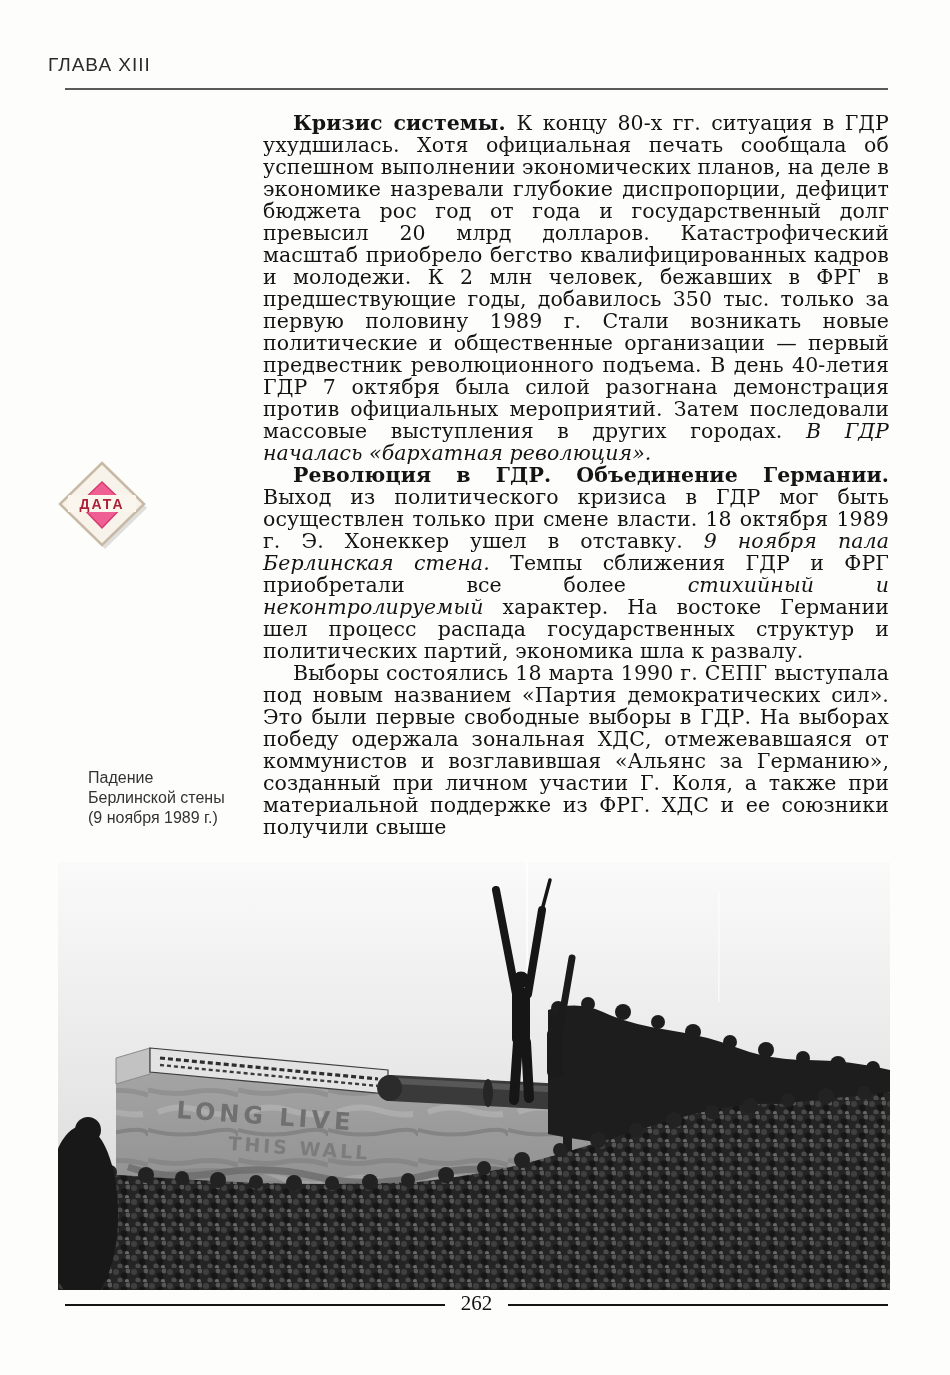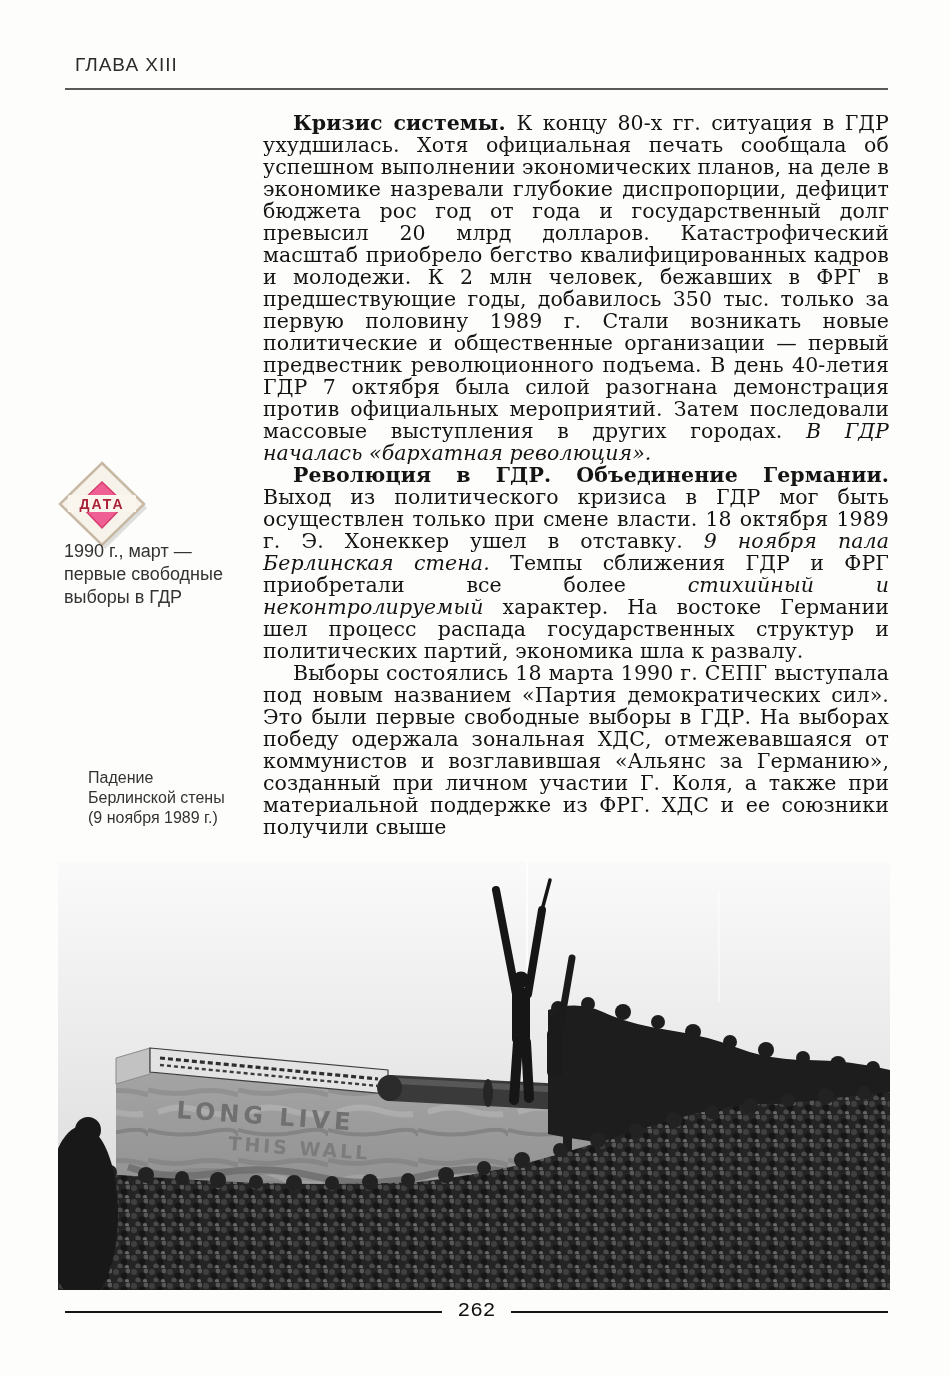--- a/index.html
+++ b/index.html
@@ -1,38 +1,38 @@
 <!DOCTYPE html>
 <html lang="ru"><head>
 <meta charset="utf-8">
 <style>
   html,body{margin:0;padding:0;background:#ffffff;}
   .page{position:relative;width:950px;height:1375px;background:#fdfdfc;overflow:hidden;
         font-family:"Liberation Sans",sans-serif;color:#1a1a1a;}
-  .chapter{position:absolute;left:75px;top:54px;font-size:19px;letter-spacing:1px;color:#2b2b2b;}
+  .chapter{position:absolute;left:48px;top:54px;font-size:19px;letter-spacing:1px;color:#2b2b2b;}
   .header-rule{position:absolute;left:65px;right:62px;top:88px;height:2px;background:#5a5a5a;}
   .data-icon{position:absolute;left:56px;top:458px;}
   .note{position:absolute;white-space:pre-line;color:#333;}
   .note1{left:64px;top:540px;width:195px;font-size:18px;line-height:23px;}
   .note2{left:64px;top:768px;width:205px;font-size:16px;line-height:20px;margin-left:24px;}
   .text-col{position:absolute;left:263px;top:112px;width:626px;
             font-family:"DejaVu Serif","Liberation Serif",serif;
             font-size:20.5px;line-height:22px;color:#141414;
             text-align:justify;letter-spacing:0.1px;}
   .text-col p{margin:0;text-indent:30px;}
   .text-col .b{font-weight:bold;}
   .text-col .i{font-style:italic;}
   .photo{position:absolute;left:58px;top:862px;width:832px;height:428px;margin:0;}
   .photo svg{display:block;width:832px;height:428px;}
   .graff1{font-family:"DejaVu Sans",sans-serif;font-size:24px;font-weight:bold;fill:#707070;letter-spacing:4px;}
   .graff2{font-family:"DejaVu Sans",sans-serif;font-size:19px;font-weight:bold;fill:#7c7c7c;letter-spacing:3px;}
   .badge-label{font-family:"Liberation Sans",sans-serif;font-size:14px;font-weight:bold;fill:#aa2238;letter-spacing:2px;}
   .page-footer{position:absolute;left:65px;right:62px;top:1292px;display:flex;align-items:center;}
   .frule{flex:1;height:0;border-top:2px solid #151515;}
-  .pagenum{padding:8px 16px;font-family:Liberation Mono, monospace;font-size:21px;color:#111;transform:translateY(-1px);}
+  .pagenum{padding:0 16px;font-family:Liberation Serif, serif;font-size:21px;color:#111;transform:translateY(-1px);}
 </style>
 </head>
 <body>
 
 <div class="page">
 
   <div class="chapter">ГЛАВА XIII</div>
   <div class="header-rule"></div>
 
   <svg class="data-icon" width="92" height="96" viewBox="0 0 92 96">
@@ -43,23 +43,20 @@
     </defs>
     <polygon points="49,9 91,50 49,91 7,50" fill="#000000" opacity="0.12"></polygon>
     <polygon points="46,5 88,46 46,87 4,46" fill="#f8f3ea" stroke="#c8b9a4" stroke-width="2.5"></polygon>
     <polygon points="46,24 69,46 46,70 23,46" fill="#ef5f93" stroke="#d63a6e" stroke-width="1.5"></polygon>
     <g clip-path="url(#diamClip)">
       <rect x="12" y="37" width="68" height="17" fill="#faf6ee"></rect>
     </g>
     <text x="46" y="50.5" text-anchor="middle" class="badge-label">ДАТА</text>
   </svg>
 
-  <div class="note note1">1990 г., март —
-первые свободные
-выборы в ГДР</div>
   <div class="note note2">Падение
 Берлинской стены
 (9 ноября 1989 г.)</div>
 
   <main class="text-col">
       <p><span class="b">Кризис системы. </span><span>К концу 80-х гг. ситуация в ГДР ухудшилась. Хотя официальная печать сообщала об успешном выполнении экономических планов, на деле в экономике назревали глубокие диспропорции, дефицит бюджета рос год от года и государственный долг превысил 20 млрд долларов. Катастрофический масштаб приобрело бегство квалифицированных кадров и молодежи. К 2 млн человек, бежавших в ФРГ в предшествующие годы, добавилось 350 тыс. только за первую половину 1989 г. Стали возникать новые политические и общественные организации — первый предвестник революционного подъема. В день 40-летия ГДР 7 октября была силой разогнана демонстрация против официальных мероприятий. Затем последовали массовые выступления в других городах. </span><span class="i">В ГДР началась «бархатная революция».</span></p>
       <p><span class="b">Революция в ГДР. Объединение Германии. </span><span>Выход из политического кризиса в ГДР мог быть осуществлен только при смене власти. 18 октября 1989 г. Э. Хонеккер ушел в отставку. </span><span class="i">9 ноября пала Берлинская стена.</span><span> Темпы сближения ГДР и ФРГ приобретали все более </span><span class="i">стихийный и неконтролируемый</span><span> характер. На востоке Германии шел процесс распада государственных структур и политических партий, экономика шла к развалу.</span></p>
       <p><span>Выборы состоялись 18 марта 1990 г. СЕПГ выступала под новым названием «Партия демократических сил». Это были первые свободные выборы в ГДР. На выборах победу одержала зональная ХДС, отмежевавшаяся от коммунистов и возглавившая «Альянс за Германию», созданный при личном участии Г. Коля, а также при материальной поддержке из ФРГ. ХДС и ее союзники получили свыше</span></p>
     </main>
 

